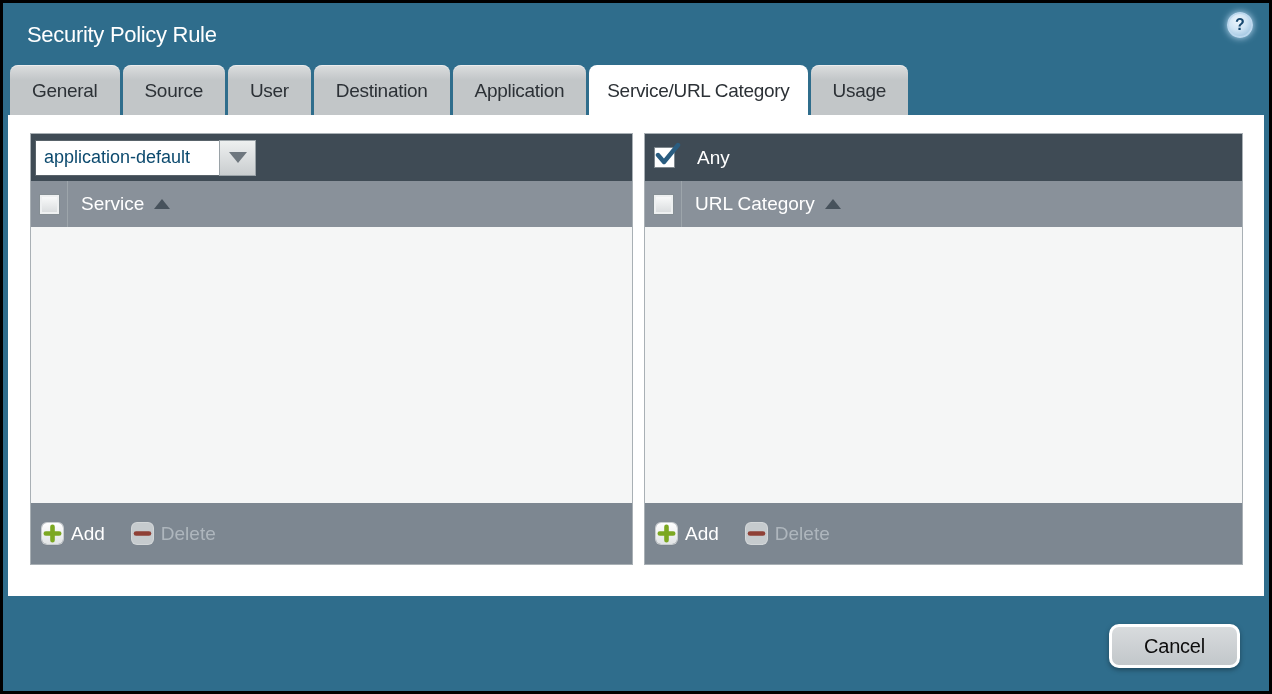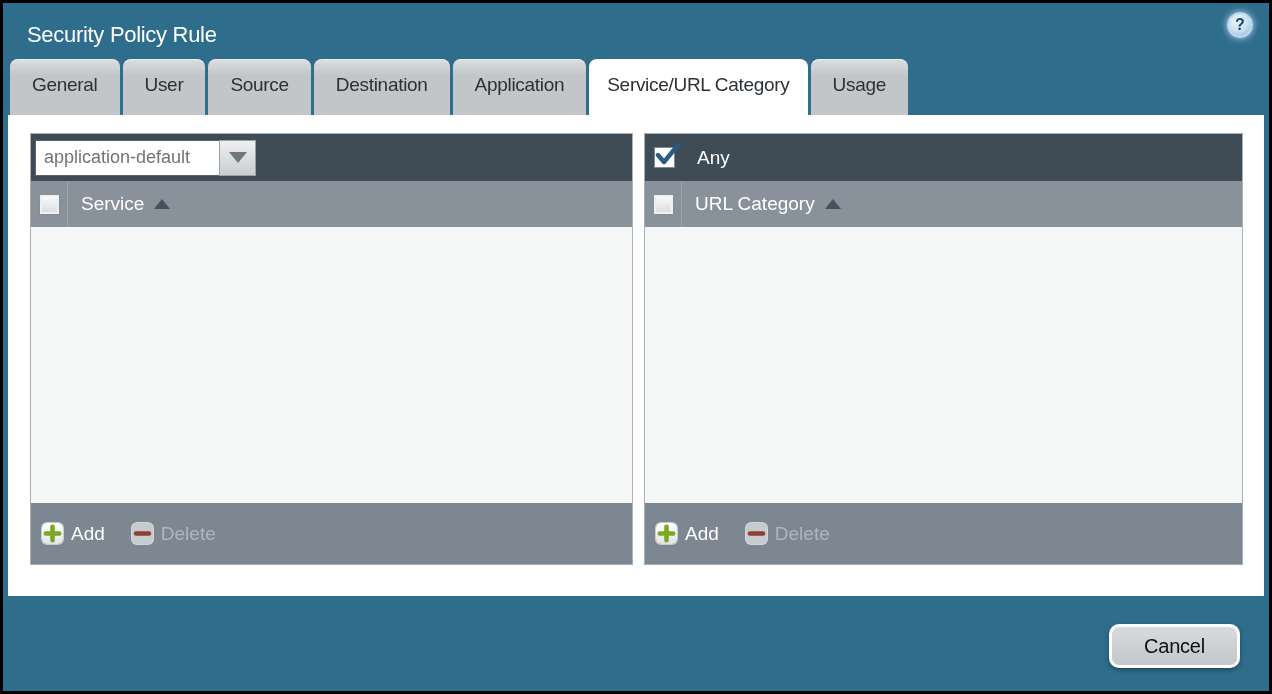--- a/index.html
+++ b/index.html
@@ -30,21 +30,21 @@
     color: #16476E; font-weight: bold; font-size: 16px;
     display: flex; align-items: center; justify-content: center;
     cursor: pointer;
   }
   
   .tabs {
     position: absolute; left: 10px; top: 65px; height: 50px;
     display: flex; gap: 3px; align-items: flex-end;
   }
   .tab {
-    height: 56px; line-height: 51px;
+    height: 50px; line-height: 51px;
     padding: 0 22px;
     background: linear-gradient(#dcdedf, #c2c6c8 30%, #c2c6c8);
     border-radius: 8px 8px 0 0;
     box-shadow: inset 0 1px 0 rgba(255,255,255,0.45);
     font-size: 19px; color: #2C3136; letter-spacing: -0.3px;
     cursor: pointer; white-space: nowrap;
   }
   .tab.active {
     background: #FFFFFF;
     box-shadow: none;
@@ -69,21 +69,21 @@
   .panel-toolbar {
     flex: none; height: 47px;
     background: #3F4B55;
     display: flex; align-items: center;
   }
   
   .combo { display: flex; height: 36px; margin-left: 4px; }
   .combo-input {
     width: 184px; height: 36px;
     border: 1px solid #59636A; border-right: none;
-    background: #FFFFFF; color: #737373;
+    background: #FFFFFF; color: #0c4a6e;
     font-family: "Liberation Sans", sans-serif;
     font-size: 18px; padding: 8px 8px; outline: none;
   }
   .combo-btn {
     width: 37px; height: 36px;
     background: linear-gradient(#eef0f0, #c9cdcf);
     border: 1px solid #9AA2A7;
     display: flex; align-items: center; justify-content: center;
     cursor: pointer;
   }
@@ -179,22 +179,22 @@
 <div class="dialog-bg"></div>
 
 <div class="window-title">Security Policy Rule</div>
 
 <div class="help-icon">
   <span>?</span>
 </div>
 
 <div class="tabs">
   <div class="tab">General</div>
+  <div class="tab">Source</div>
   <div class="tab">User</div>
-  <div class="tab">Source</div>
   <div class="tab">Destination</div>
   <div class="tab">Application</div>
   <div class="tab active">Service/URL Category</div>
   <div class="tab">Usage</div>
 </div>
 
 <div class="content"></div>
 
 <div class="panel left">
   <div class="panel-toolbar">

